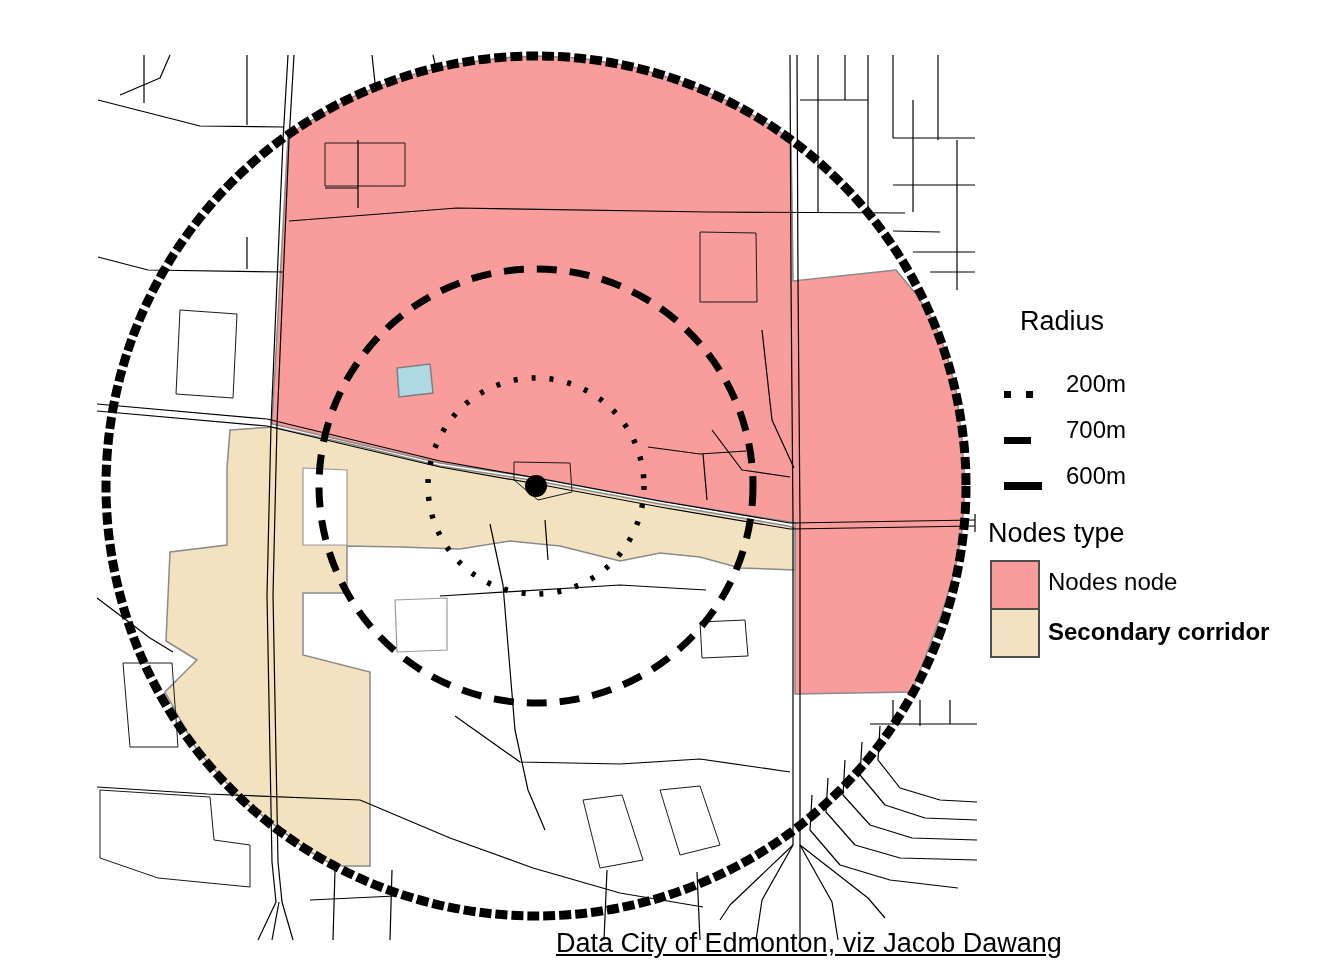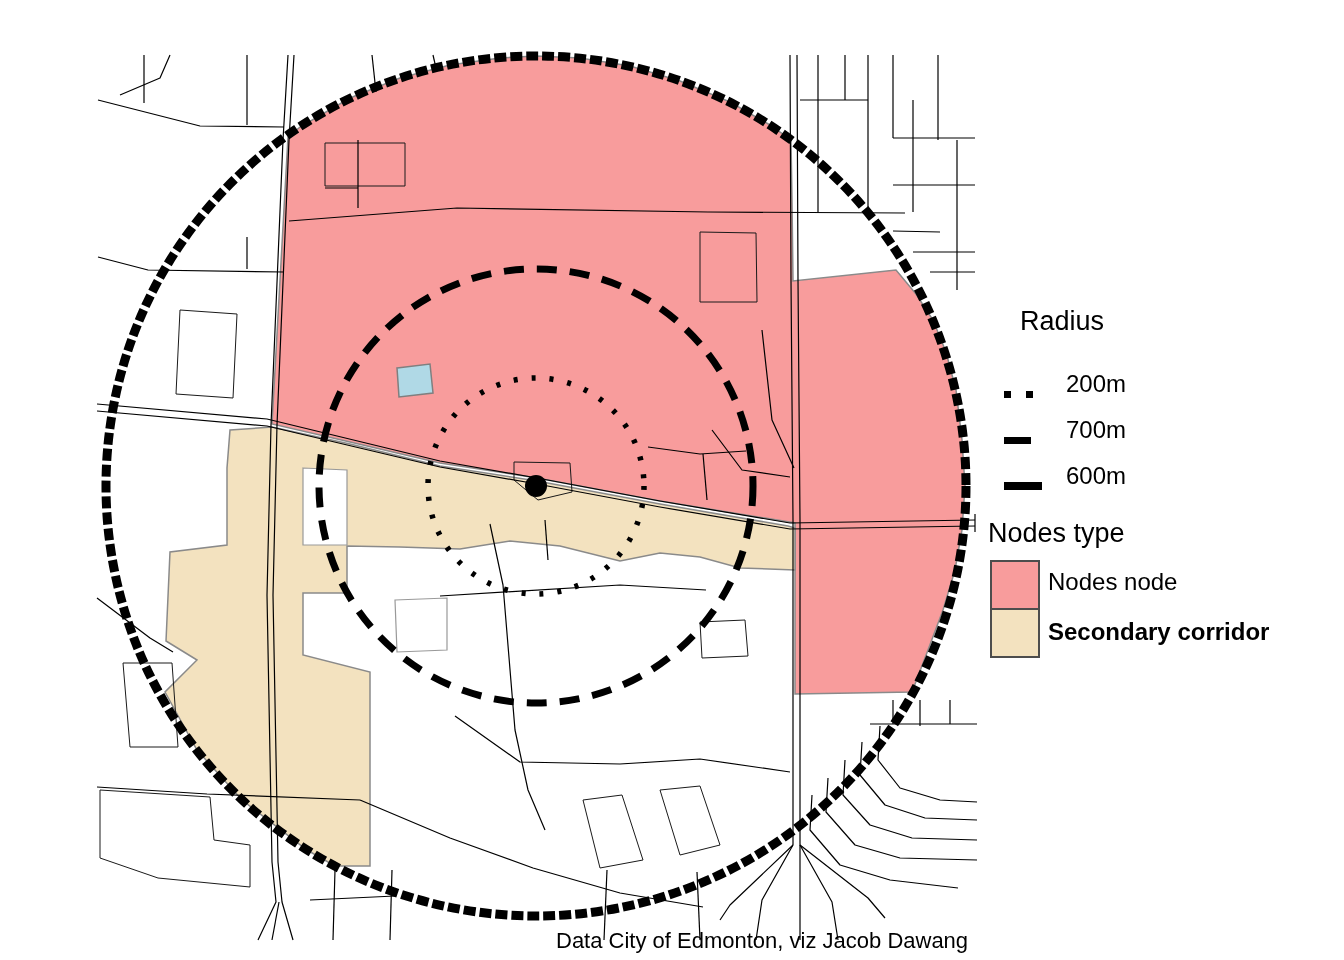--- a/index.html
+++ b/index.html
@@ -6,21 +6,21 @@
   #stage{
     position:relative;width:1344px;height:960px;background:#ffffff;overflow:hidden;
     font-family:"Liberation Sans","DejaVu Sans",sans-serif;color:#000;
   }
   #map-svg{position:absolute;left:0;top:0;}
   .page-title{
     position:absolute;left:96px;top:12px;font-size:30px;line-height:34px;color:#000;
     white-space:nowrap;
   }
   .map-caption{
-    position:absolute;left:556px;top:928px;font-size:22px;color:#000;white-space:nowrap;
+    position:absolute;left:556px;top:928px;font-size:27px;color:#000;white-space:nowrap;text-decoration:underline;
   }
   .legend{position:absolute;left:988px;top:306px;width:350px;}
   .legend-heading{font-size:27px;color:#000;}
   .radius-row{position:absolute;left:16px;height:30px;display:flex;align-items:flex-end;}
   .radius-sample{width:46px;display:flex;align-items:center;}
   .radius-label{font-size:24px;margin-left:16px;color:#000;}
   .dot-sample{display:flex;gap:15px;}
   .dot-sq{width:7px;height:7px;background:#000;}
   .dash-sample{width:27px;height:7px;background:#000;}
   .solid-sample{width:38px;height:8px;background:#000;}

